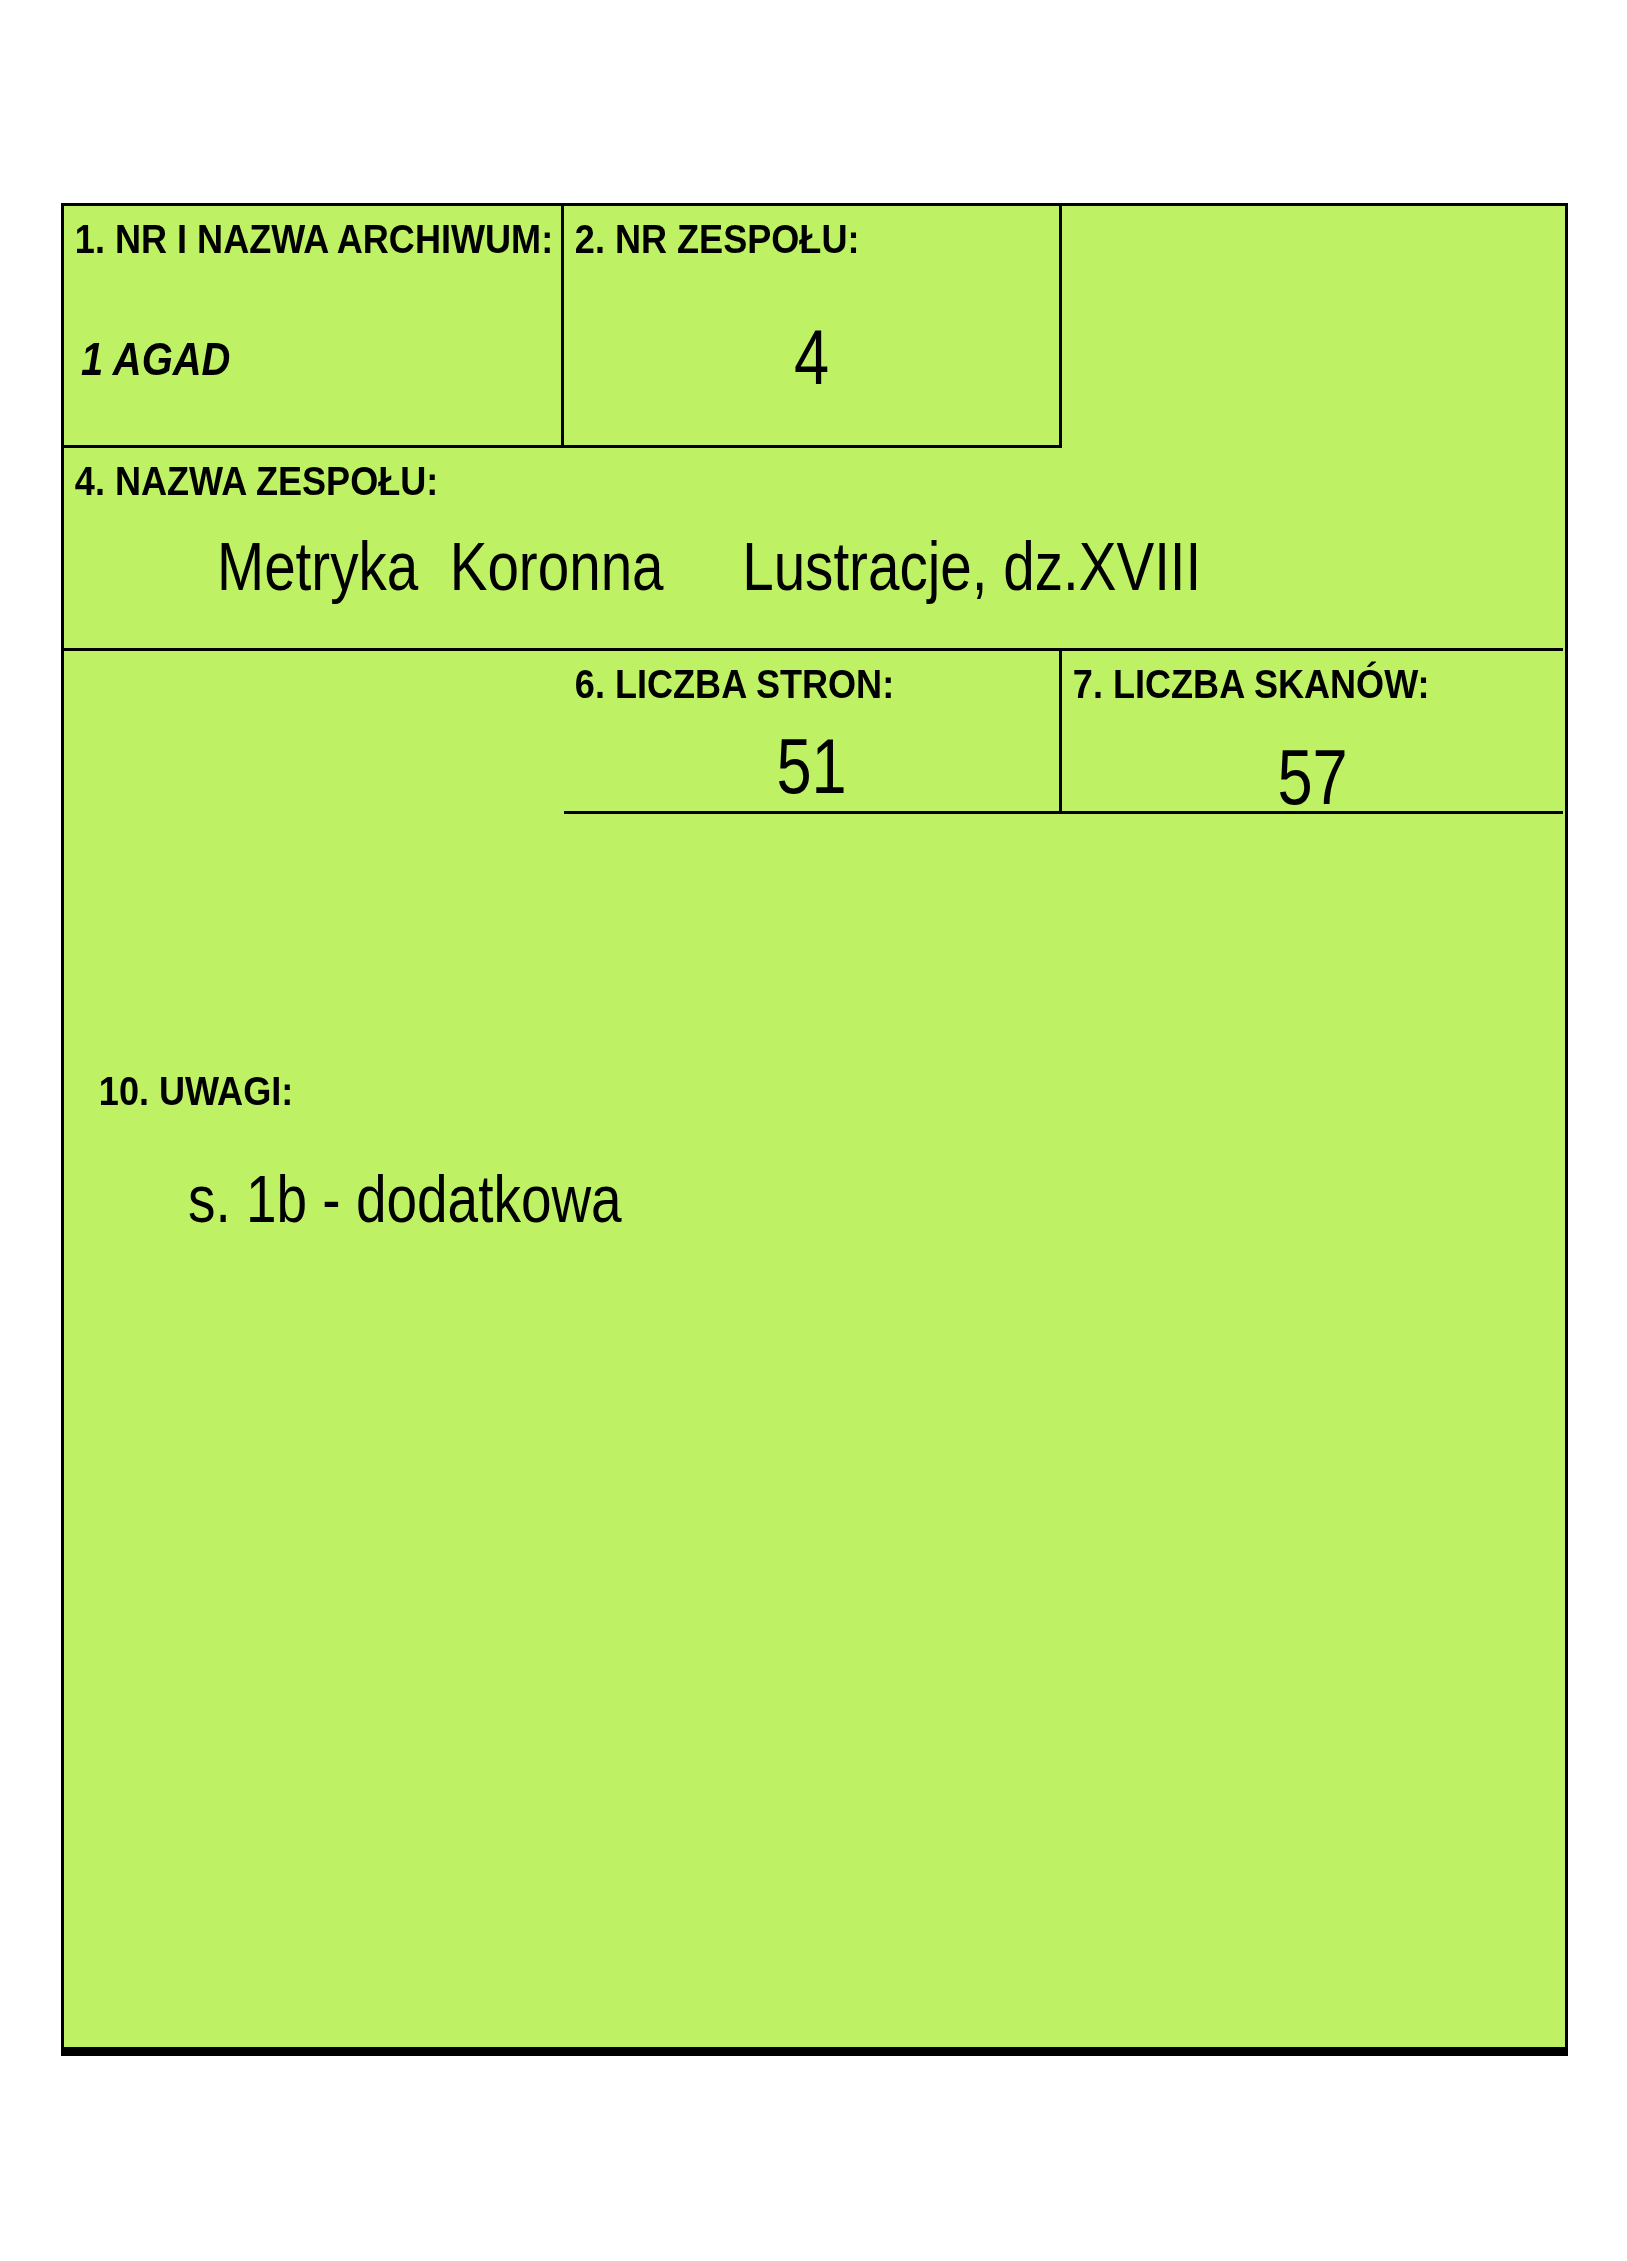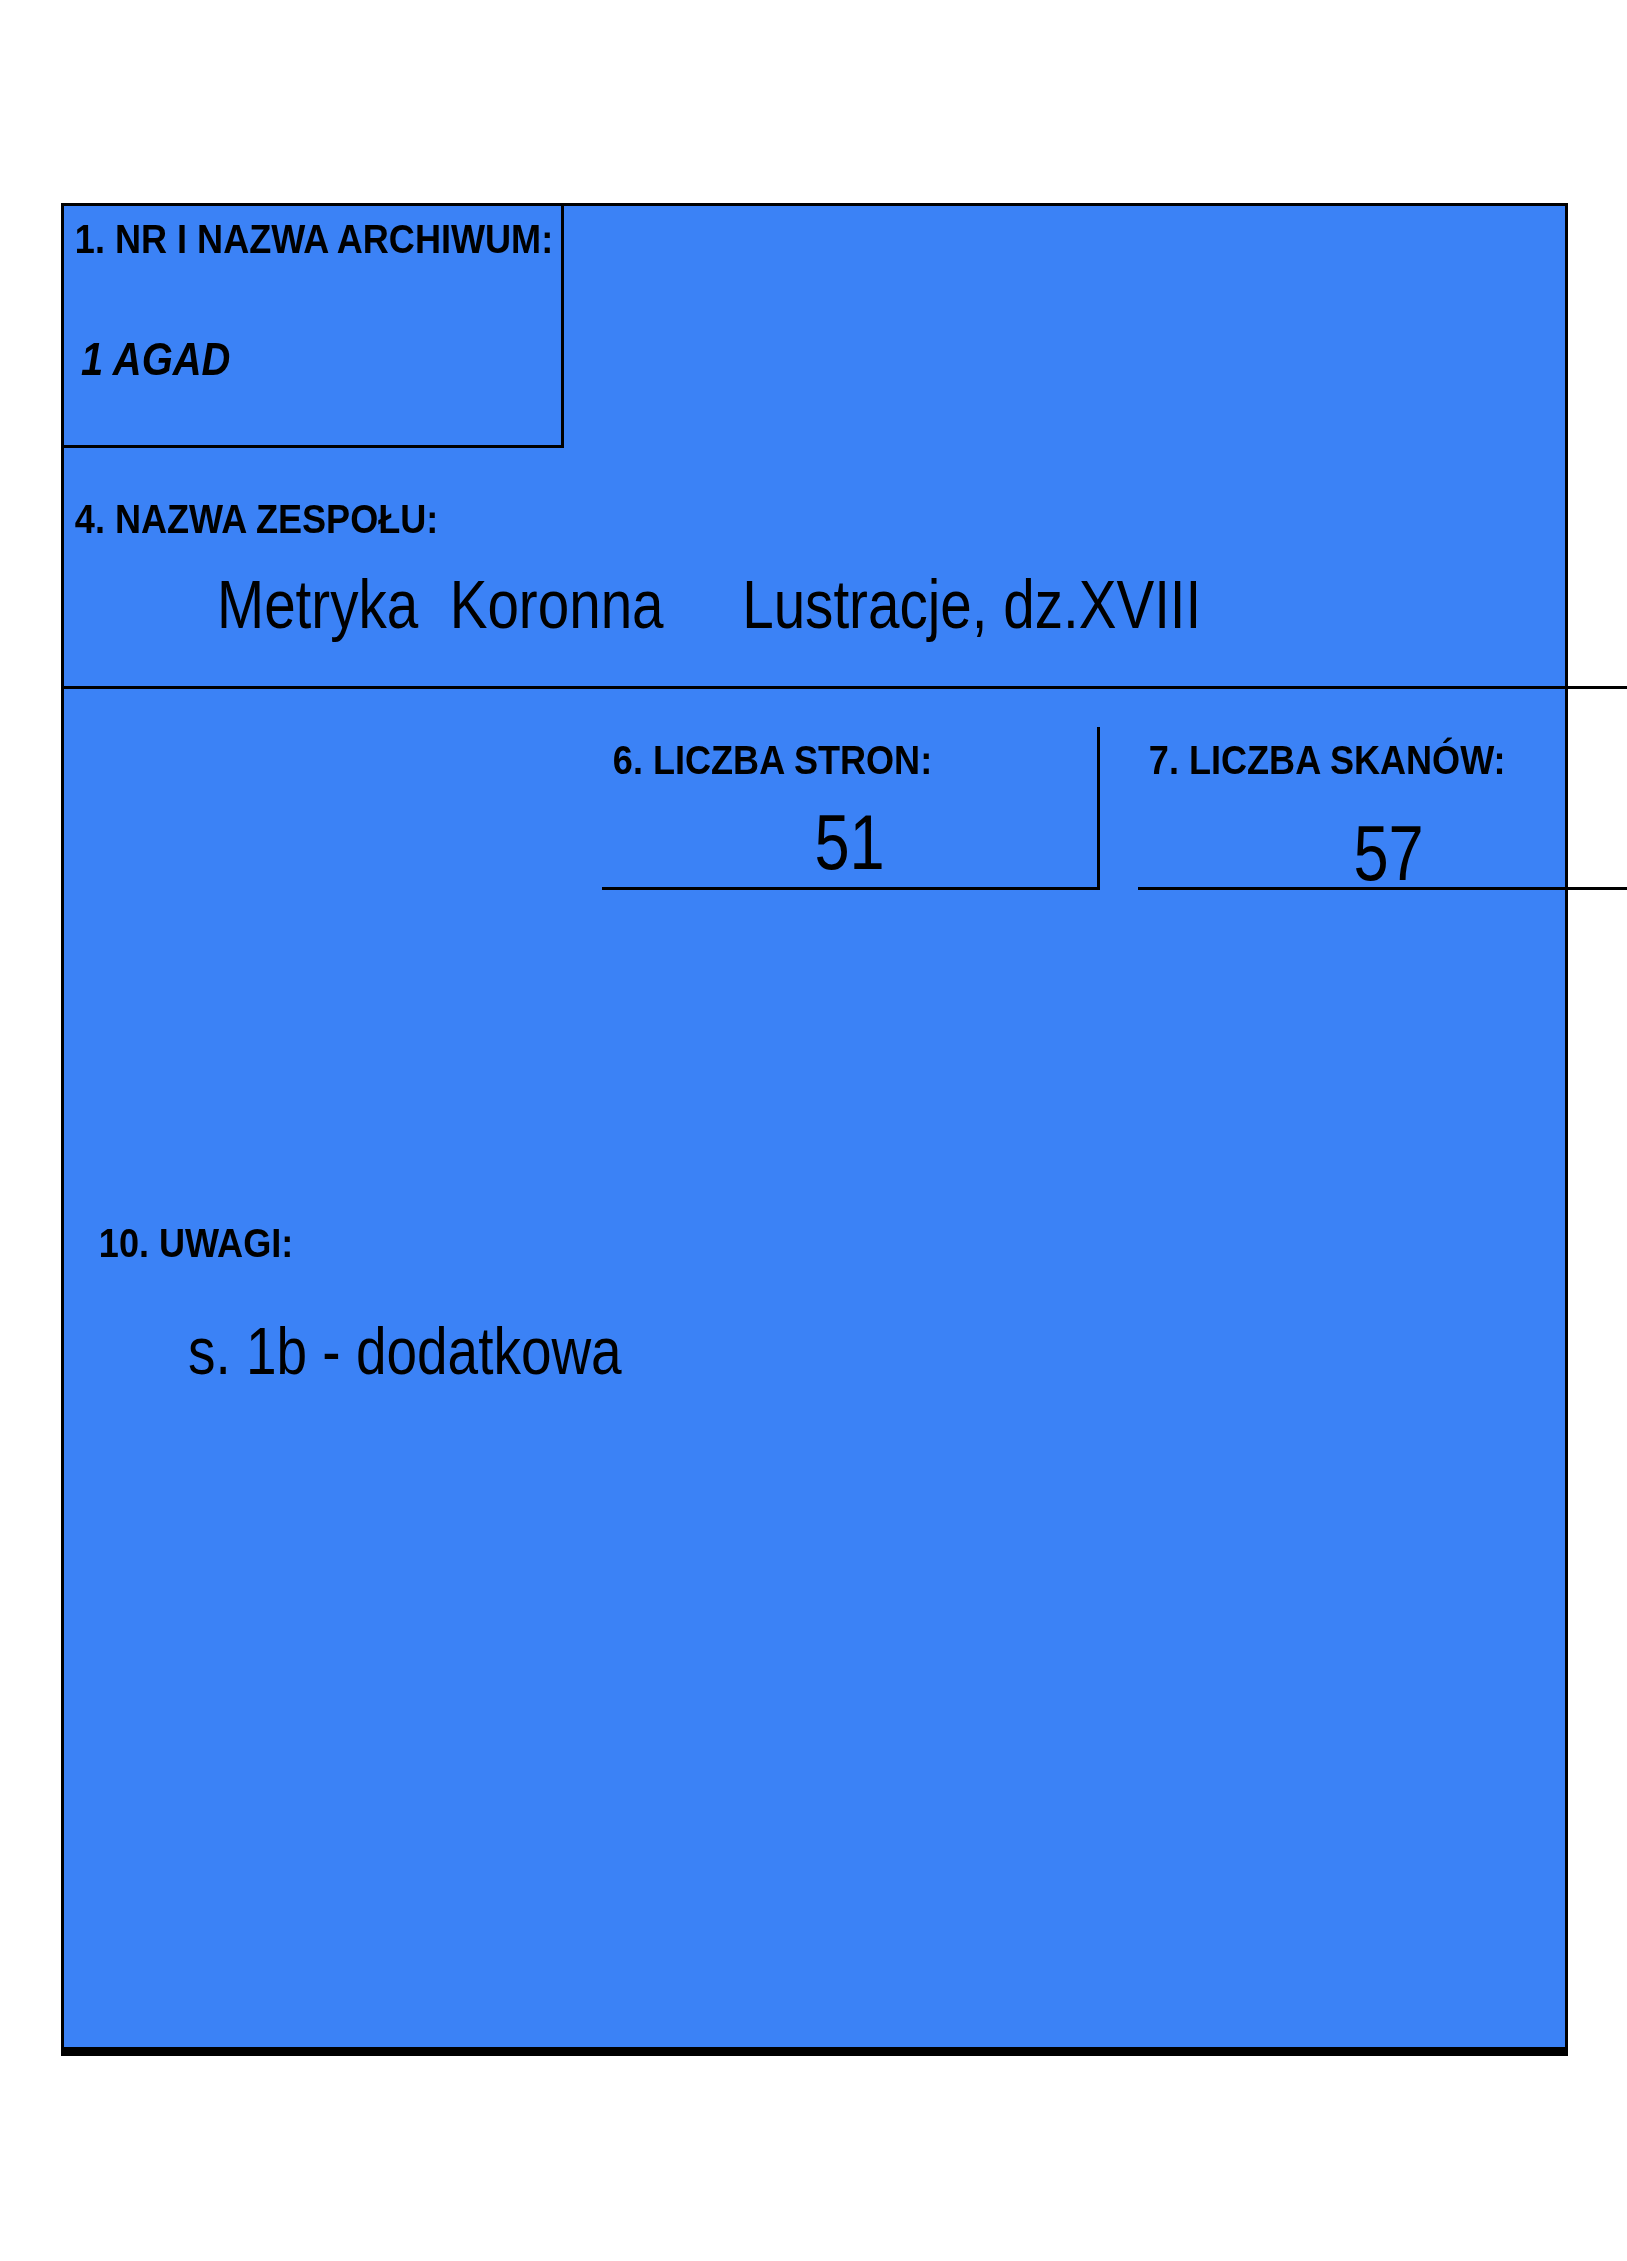--- a/index.html
+++ b/index.html
@@ -25,22 +25,21 @@
   }
   .grid {
     display: grid;
     width: 100%;
     height: 100%;
     box-sizing: border-box;
     border: 3.8px solid #000000;
     border-bottom-width: 9.2px;
     grid-template-columns: 500px 498px 501px;
     grid-template-rows: 242px 203px 163px 244px auto;
-    background: #3b82f6;
-    gap: 38px;
+    background: #bef264;
   }
   .cell {
     position: relative;
     box-sizing: border-box;
     border-right: 3.1px solid #000000;
     border-bottom: 3.1px solid #000000;
     overflow: hidden;
   }
   .no-r { border-right: none; }
   .no-b { border-bottom: none; margin-left: 24px; }
@@ -122,20 +121,24 @@
 <body>
 
 <div class="sheet">
   <div class="grid">
 
     <div class="cell c1">
       <span class="label">1. NR I NAZWA ARCHIWUM:</span>
       <span class="val val-agad">1 AGAD</span>
     </div>
 
+    <div class="cell c2">
+      <span class="label">2. NR ZESPOŁU:</span>
+      <span class="val val-center val-n2">4</span>
+    </div>
 
 
     <div class="cell c4 no-r">
       <span class="label">4. NAZWA ZESPOŁU:</span>
       <span class="val val-name">Metryka  Koronna     Lustracje, dz.XVIII</span>
     </div>
 
 
     <div class="cell c6">
       <span class="label">6. LICZBA STRON:</span>

